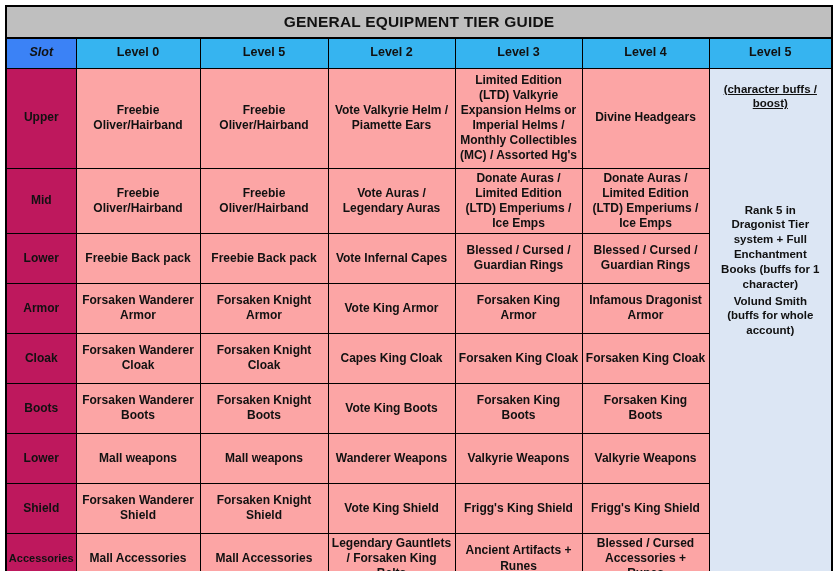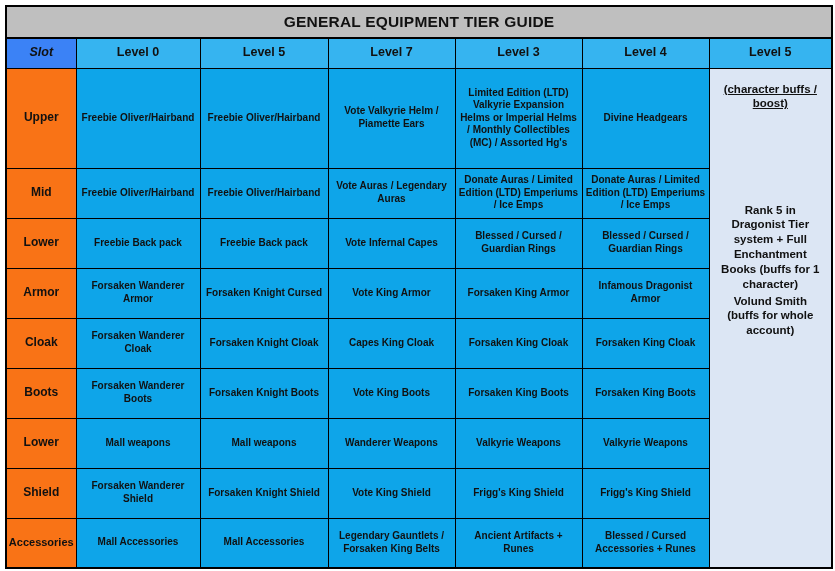--- a/index.html
+++ b/index.html
@@ -55,32 +55,32 @@
   }
   th.head-slot {
     background: #3b82f6;
     font-style: italic;
   }
   th.head-level {
     background: #36b4f0;
   }
   
   td.slot-cell {
-    background: #f97316;
+    background: #be185d;
     font-size: 12px;
   }
   td.slot-cell.tight {
     font-size: 11px;
     padding-left: 1px;
     padding-right: 1px;
   }
   
   td.data-cell {
-    background: #0ea5e9;
-    font-size: 10px;
+    background: #fca5a5;
+    font-size: 12px;
   }
   
   td.level5-cell {
     background: #dce6f4;
     font-size: 11.5px;
     vertical-align: top;
     padding: 0;
     position: relative;
   }
   .l5-stack {
@@ -124,21 +124,21 @@
       <col class="c-lvl5">
     </colgroup>
     <thead>
       <tr class="title-row">
         <th class="title-cell" colspan="7">GENERAL EQUIPMENT TIER GUIDE</th>
       </tr>
       <tr class="head-row">
         <th class="head-slot">Slot</th>
         <th class="head-level">Level 0</th>
         <th class="head-level">Level 5</th>
-        <th class="head-level">Level 7</th>
+        <th class="head-level">Level 2</th>
         <th class="head-level">Level 3</th>
         <th class="head-level">Level 4</th>
         <th class="head-level">Level 5</th>
       </tr>
     </thead>
     <tbody>
       <tr style="height:100px;">
         <td class="slot-cell">Upper</td>
         <td class="data-cell">Freebie Oliver/Hairband</td>
         <td class="data-cell">Freebie Oliver/Hairband</td>
@@ -168,21 +168,21 @@
         <td class="data-cell">Freebie Back pack</td>
         <td class="data-cell">Freebie Back pack</td>
         <td class="data-cell">Vote Infernal Capes</td>
         <td class="data-cell">Blessed / Cursed / Guardian Rings</td>
         <td class="data-cell">Blessed / Cursed / Guardian Rings</td>
       </tr>
 
       <tr style="height:50px;">
         <td class="slot-cell">Armor</td>
         <td class="data-cell">Forsaken Wanderer Armor</td>
-        <td class="data-cell">Forsaken Knight Cursed</td>
+        <td class="data-cell">Forsaken Knight Armor</td>
         <td class="data-cell">Vote King Armor</td>
         <td class="data-cell">Forsaken King Armor</td>
         <td class="data-cell">Infamous Dragonist Armor</td>
       </tr>
 
       <tr style="height:50px;">
         <td class="slot-cell">Cloak</td>
         <td class="data-cell">Forsaken Wanderer Cloak</td>
         <td class="data-cell">Forsaken Knight Cloak</td>
         <td class="data-cell">Capes King Cloak</td>

